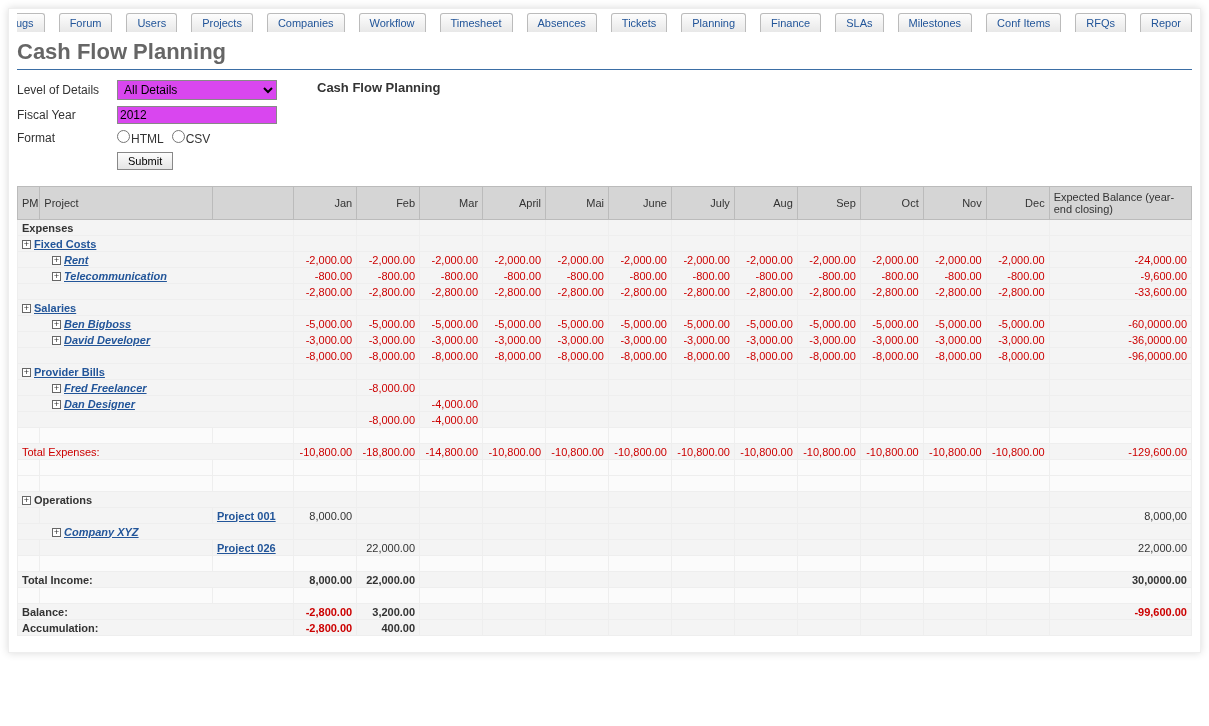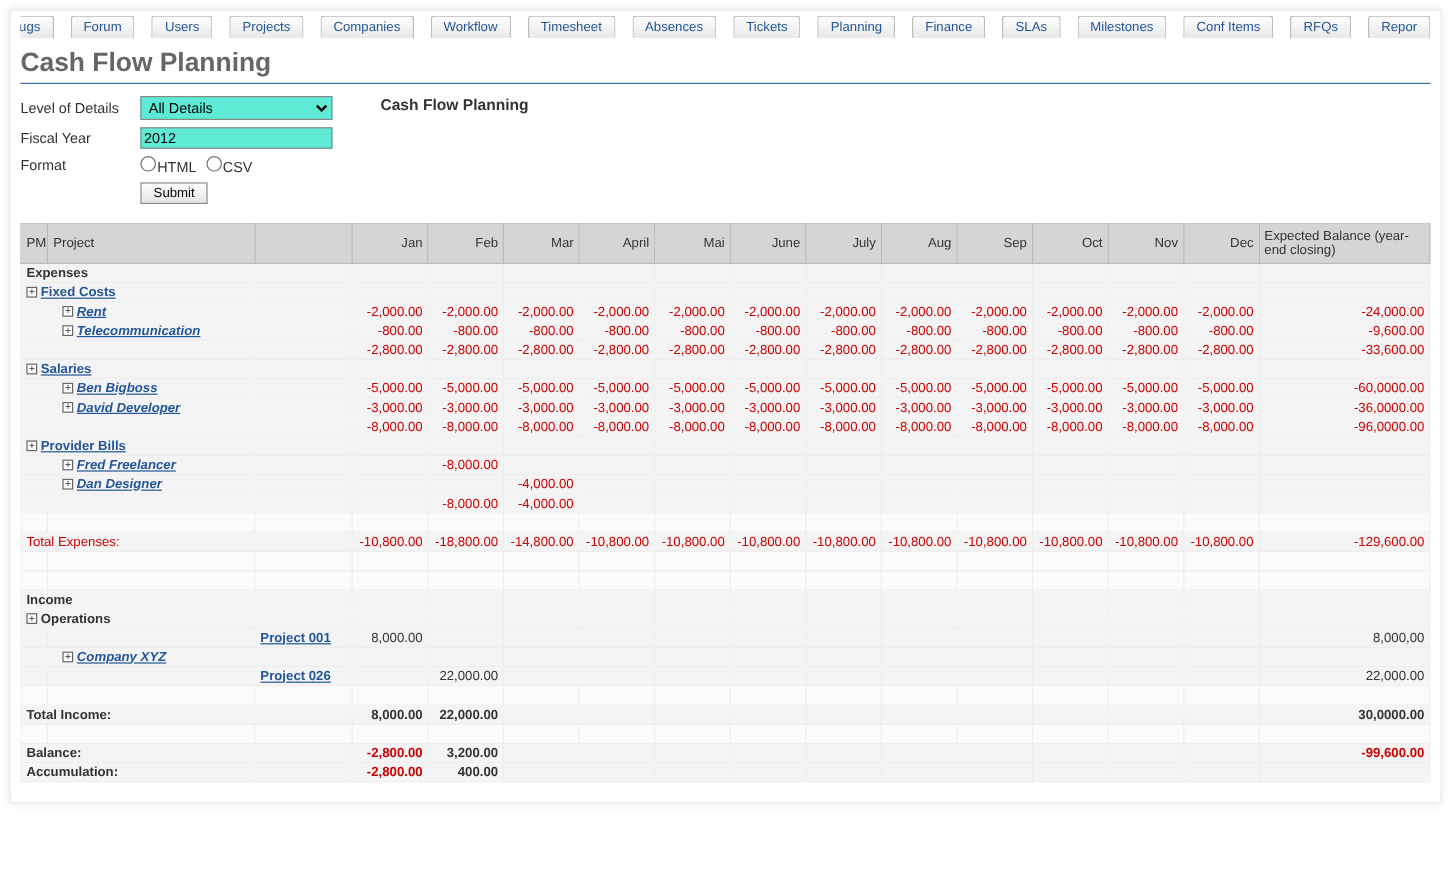--- a/index.html
+++ b/index.html
@@ -33,21 +33,21 @@
     border-bottom: 1px solid #3b6ea5;
   }
   .form-area { display: flex; gap: 40px; margin-top: 10px; }
   .form-grid { display: grid; grid-template-columns: 100px 160px; row-gap: 6px; align-items: center; }
   .form-grid label { font-size: 12px; }
   select, input[type=text] {
     font-family: inherit;
     font-size: 12px;
     border: 1px solid #888;
     padding: 1px 2px;
-    background: #5eead4;
+    background: #d946ef;
   }
   .radio-row { display: flex; gap: 8px; align-items: center; font-size: 11px; }
   .radio-row input { margin: 0 1px 0 0; }
   .submit-btn {
     font-family: inherit;
     font-size: 11px;
     padding: 2px 10px;
     border: 1px solid #888;
     background: linear-gradient(#fdfdfd,#e5e5e5);
     cursor: pointer;
@@ -465,36 +465,20 @@
           <td class=""></td>
           <td class=""></td>
           <td class=""></td>
           <td class=""></td>
           <td class=""></td>
           <td class=""></td>
           <td class=""></td>
           <td class=""></td>
         </tr>
         <tr>
-          <td colspan="3" class="left bold"><span class="bold">Income</span></td>
-          <td class=""></td>
-          <td class=""></td>
-          <td class=""></td>
-          <td class=""></td>
-          <td class=""></td>
-          <td class=""></td>
-          <td class=""></td>
-          <td class=""></td>
-          <td class=""></td>
-          <td class=""></td>
-          <td class=""></td>
-          <td class=""></td>
-          <td class=""></td>
-        </tr>
-        <tr>
           <td colspan="3" class="left"><span class="expander">+</span><span class="bold">Operations</span></td>
           <td class=""></td>
           <td class=""></td>
           <td class=""></td>
           <td class=""></td>
           <td class=""></td>
           <td class=""></td>
           <td class=""></td>
           <td class=""></td>
           <td class=""></td>

